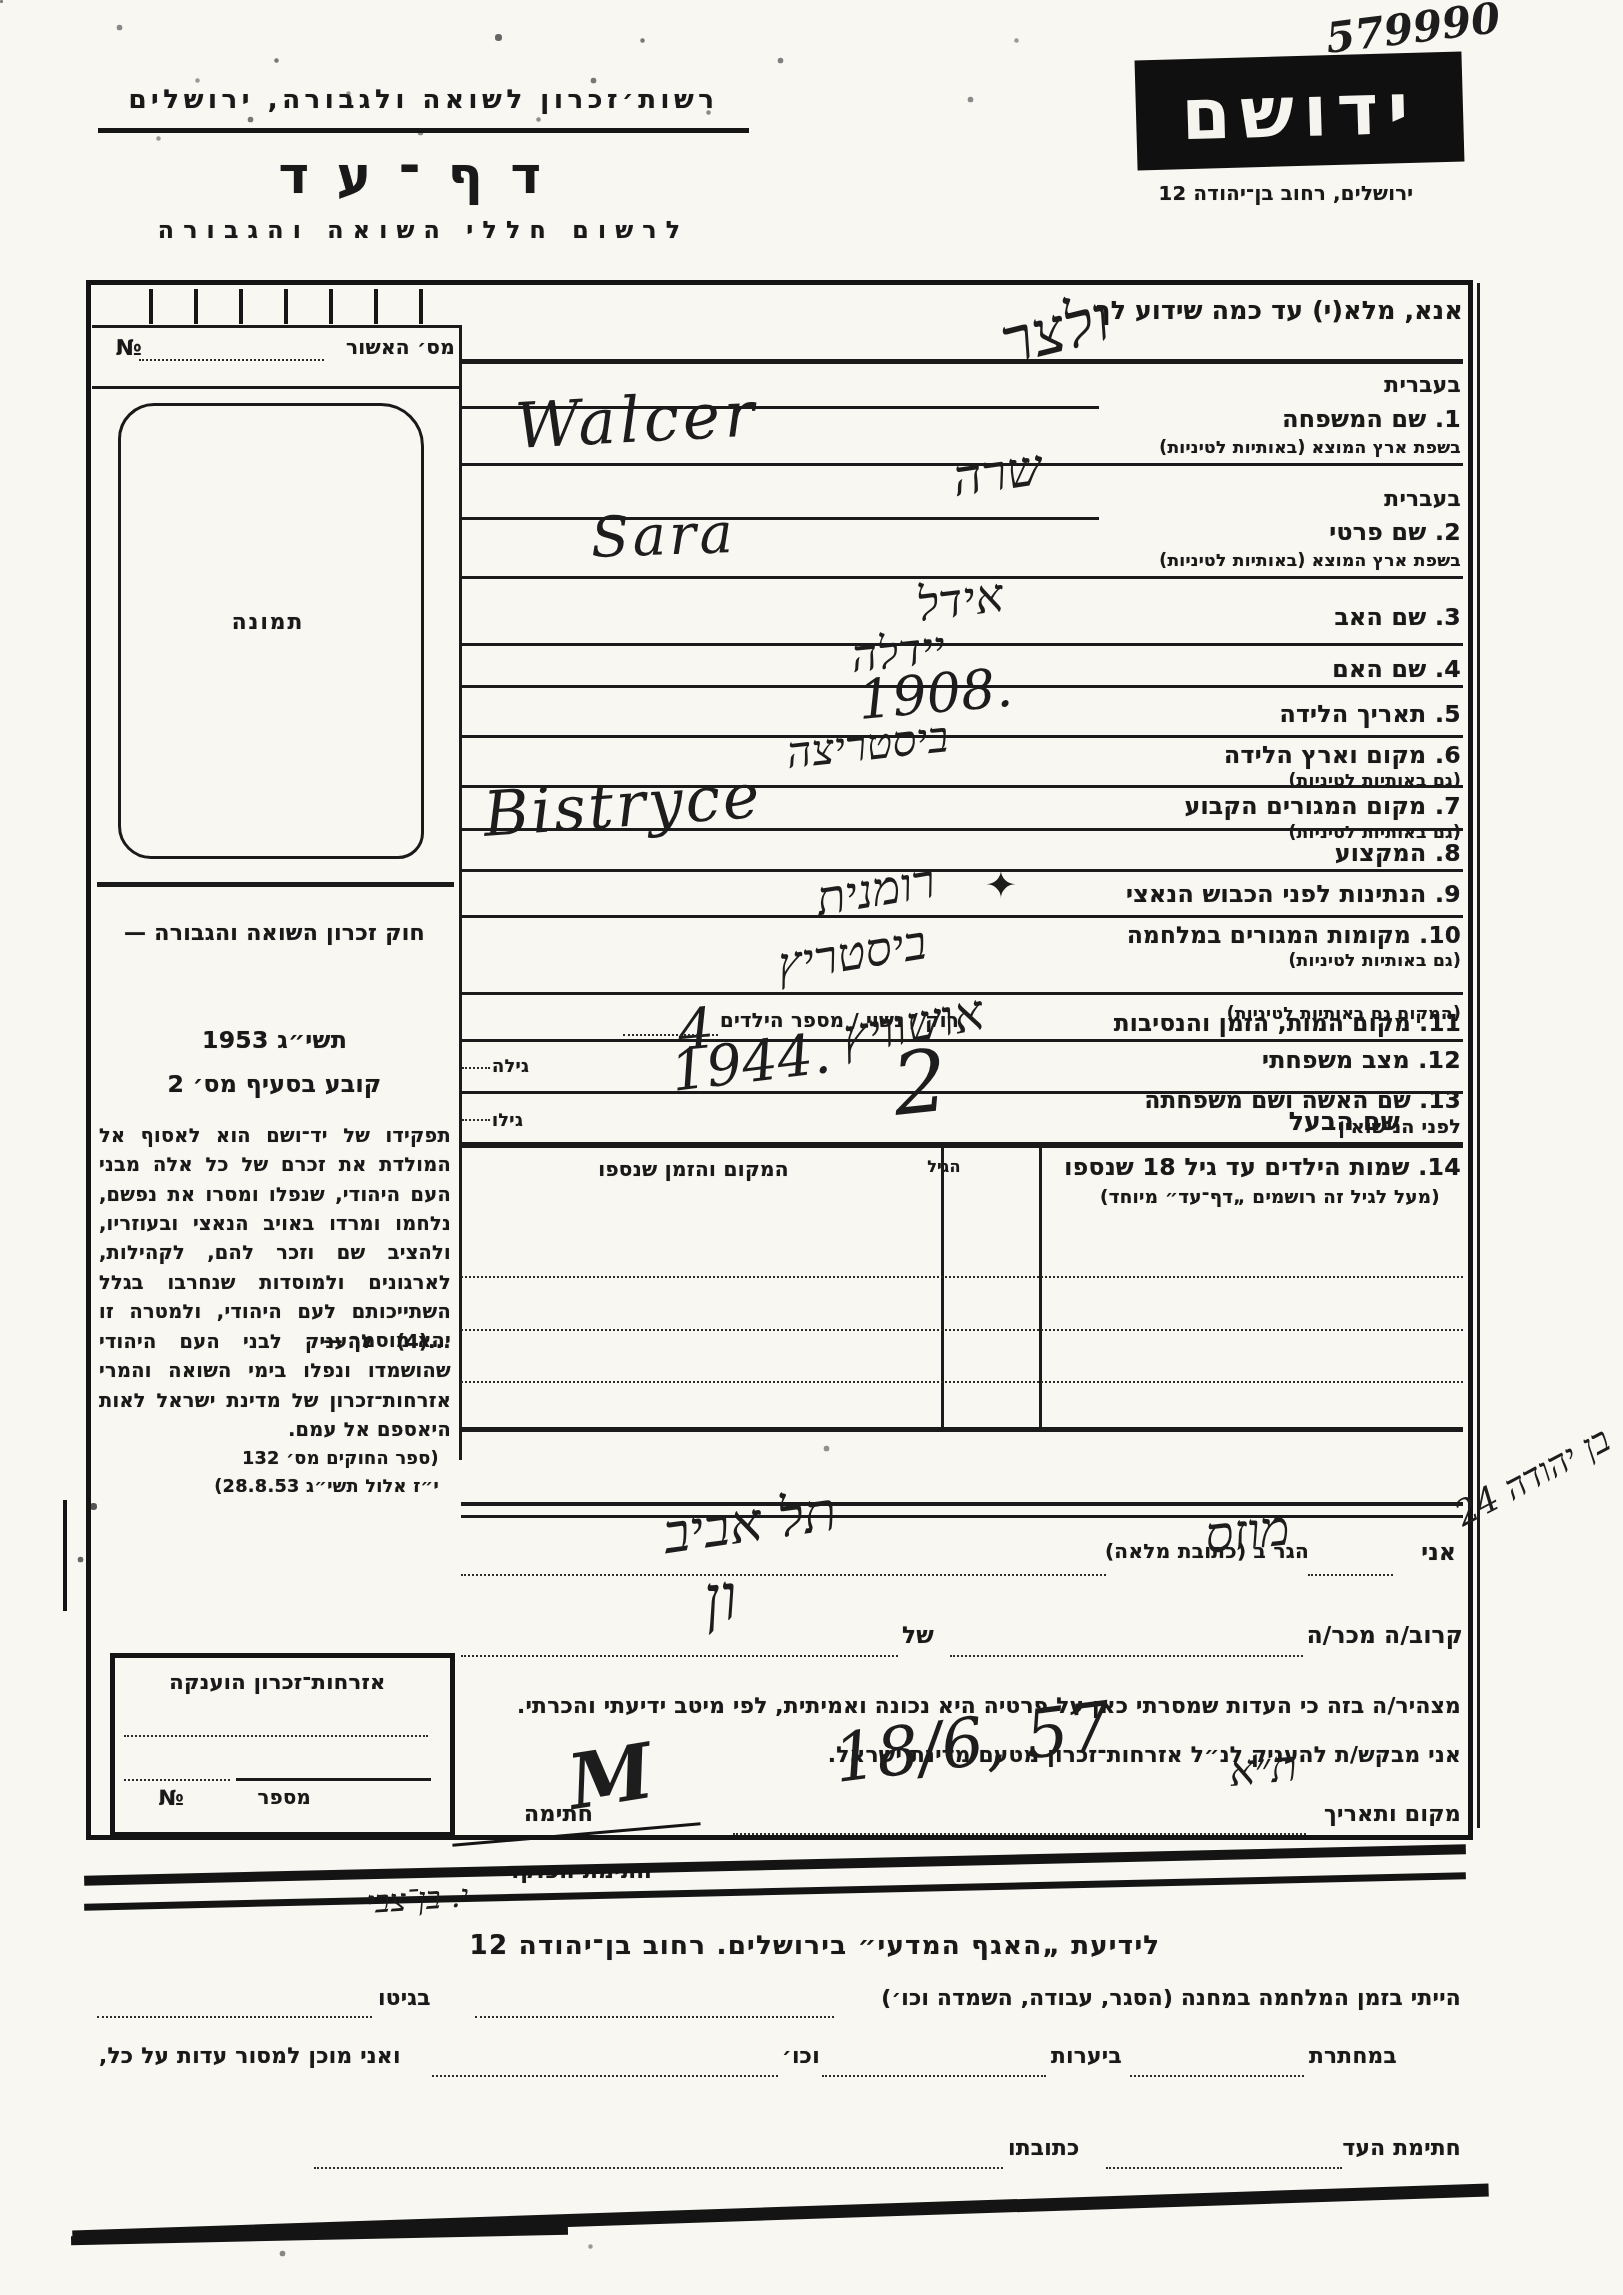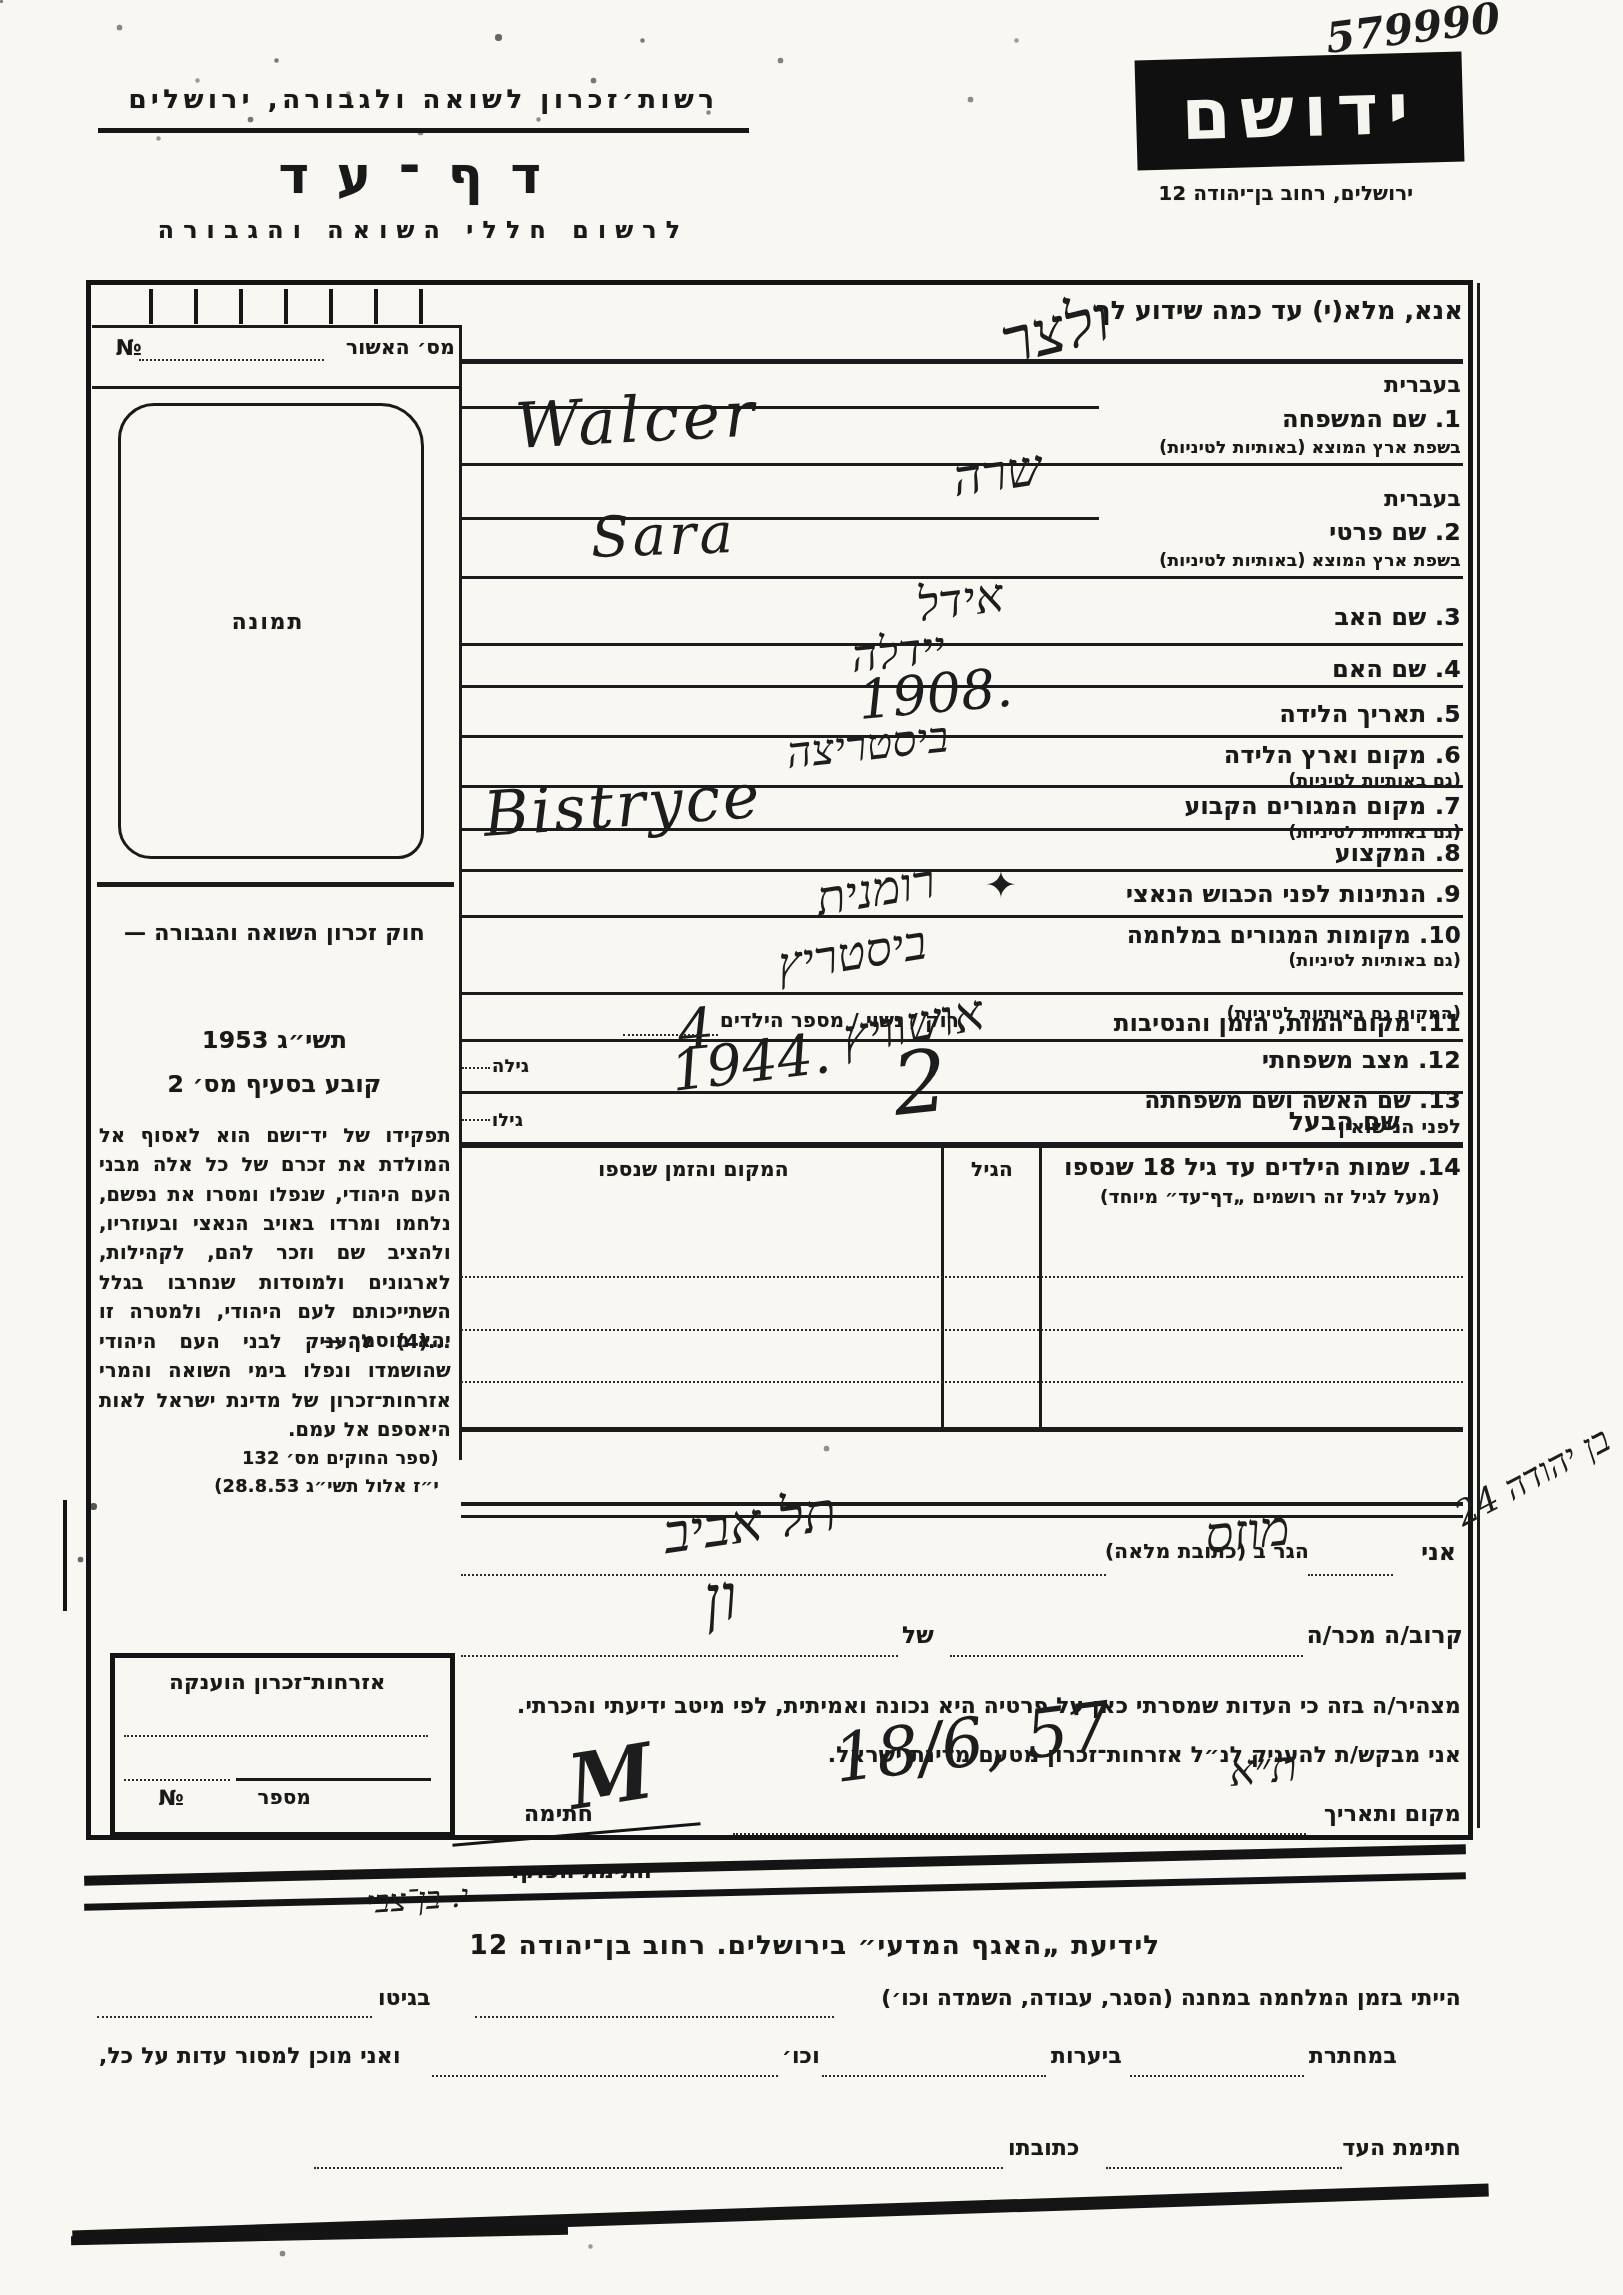--- a/index.html
+++ b/index.html
@@ -105,21 +105,21 @@
   <div class="lbl" style="right:162px;top:1087px;font-size:23px;">13. שם האשה ושם משפחתה</div>
   <div class="lbl" style="right:162px;top:1115px;font-size:19px;">לפני הנישואין</div>
   <div class="lbl" style="left:492px;top:1056px;font-size:17.7px;">גילה</div>
 
   <div class="lbl" style="right:223px;top:1107px;font-size:25px;">שם הבעל</div>
   <div class="lbl" style="left:492px;top:1110px;font-size:17.7px;">גילו</div>
 
   <div class="lbl" style="right:162px;top:1153px;font-size:23.6px;">14. שמות הילדים עד גיל 18 שנספו</div>
   <div class="lbl" style="right:183px;top:1186px;font-size:18.3px;">(מעל לגיל זה רושמים „דף־עד״ מיוחד)</div>
 
-  <div class="lbl ctr" style="left:944px;top:1157px;width:96px;font-size:20px;">הגיל</div>
+  <div class="lbl ctr" style="left:896px;top:1157px;width:96px;font-size:16px;">הגיל</div>
   <div class="lbl ctr" style="left:497px;top:1157px;width:393px;font-size:20px;">המקום והזמן שנספו</div>
 
 
   <div class="lbl" style="right:167px;top:1539px;font-size:23px;">אני</div>
   <div class="lbl" style="left:1113px;top:1539px;width:196px;font-size:20px;text-align:center;">הגר ב (כתובת מלאה)</div>
   <div class="lbl" style="right:160px;top:1622px;font-size:23px;">קרוב/ה מכר/ה</div>
   <div class="lbl" style="left:902px;top:1622px;font-size:23px;">של</div>
   <div class="lbl" style="right:162px;top:1693px;font-size:21.6px;">מצהיר/ה בזה כי העדות שמסרתי כאן על פרטיה היא נכונה ואמיתית, לפי מיטב ידיעתי והכרתי.</div>
   <div class="lbl" style="right:162px;top:1742px;font-size:21.6px;">אני מבקש/ת להעניק לנ״ל אזרחות־זכרון מטעם מדינת ישראל.</div>
   <div class="lbl" style="right:162px;top:1801px;font-size:22px;">מקום ותאריך</div>

